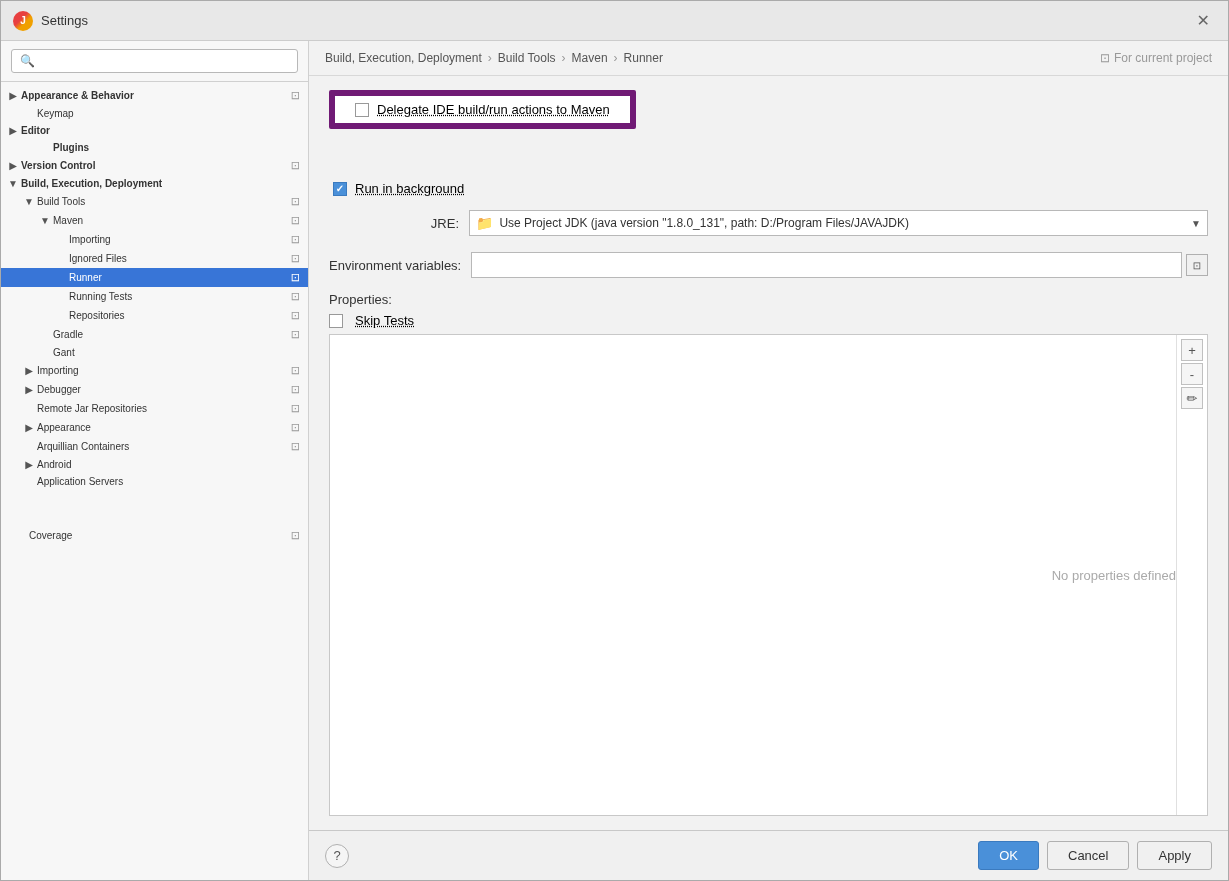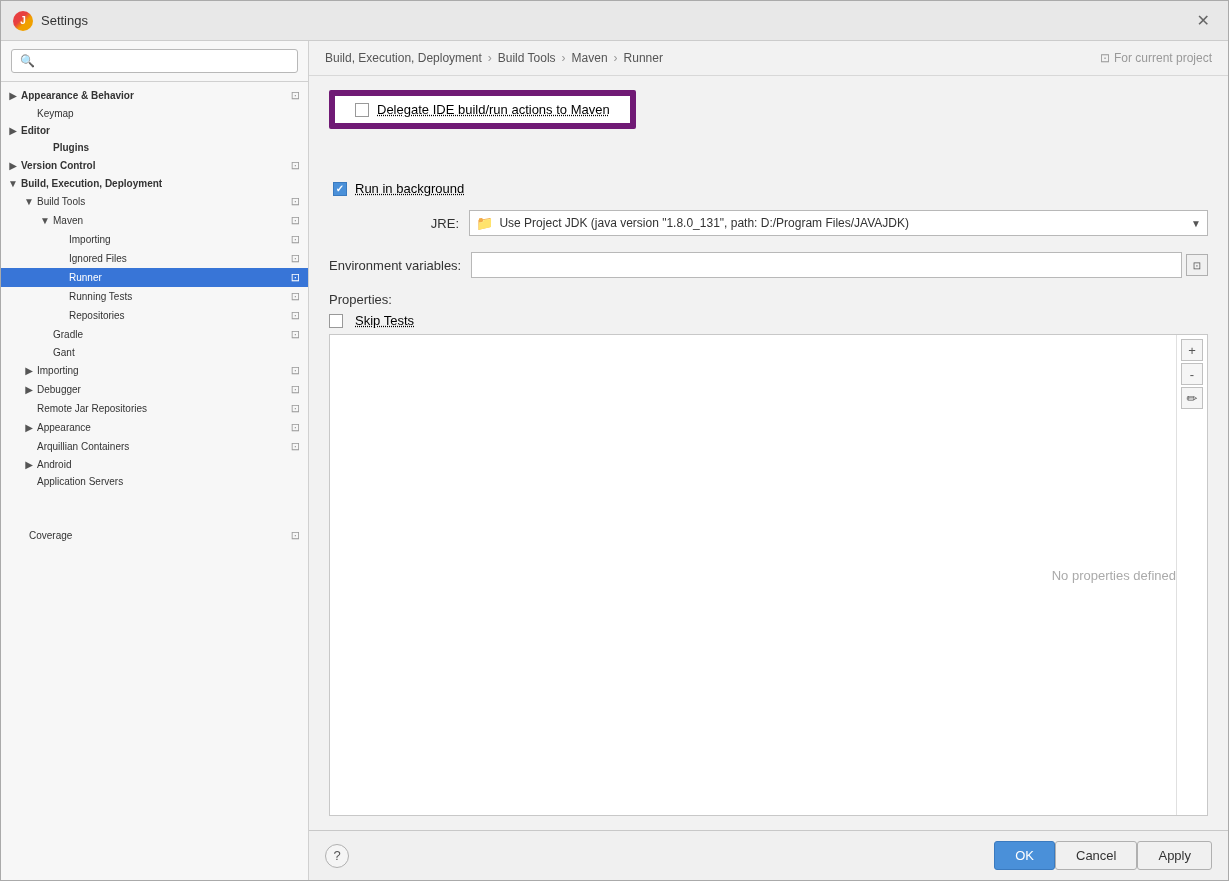--- a/index.html
+++ b/index.html
@@ -368,21 +368,21 @@
       border-radius: 50%;
       background: #f5f5f5;
       display: flex; align-items: center; justify-content: center;
       cursor: pointer;
       font-size: 13px;
       color: #555;
     }
 
     .footer-right {
       display: flex;
-      gap: 0;
+      gap: 8px;
     }
 
     .btn {
       padding: 6px 20px;
       border: 1px solid #b0b0b0;
       background: #f0f0f0;
       font-size: 13px;
       cursor: pointer;
       border-radius: 3px;
       color: #333;

